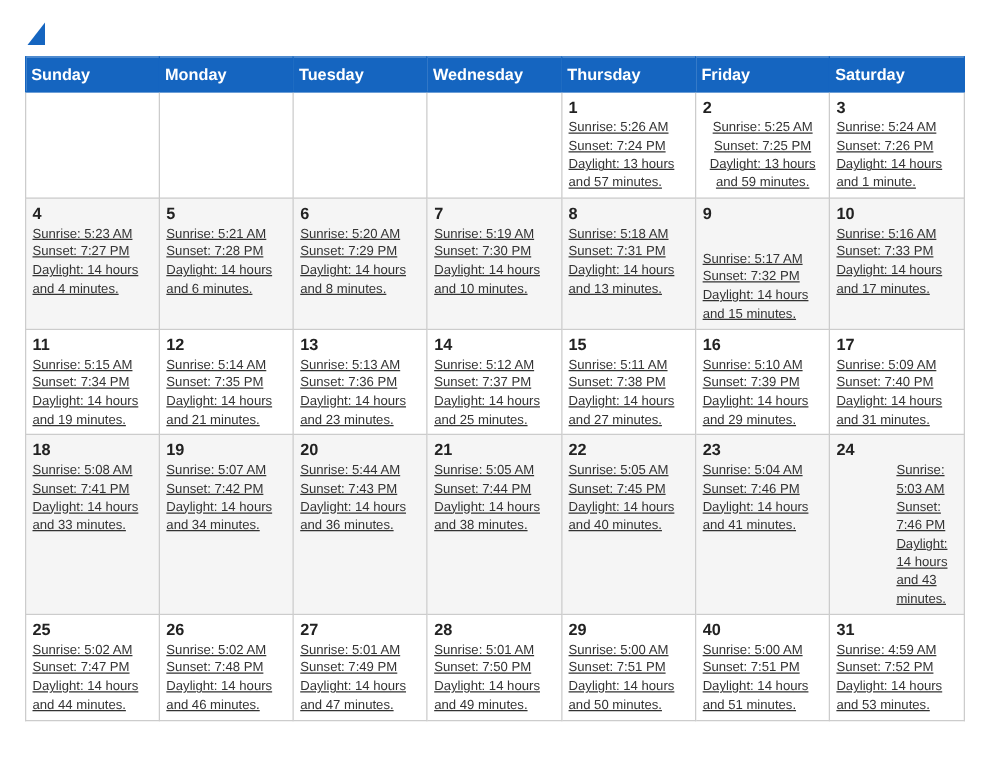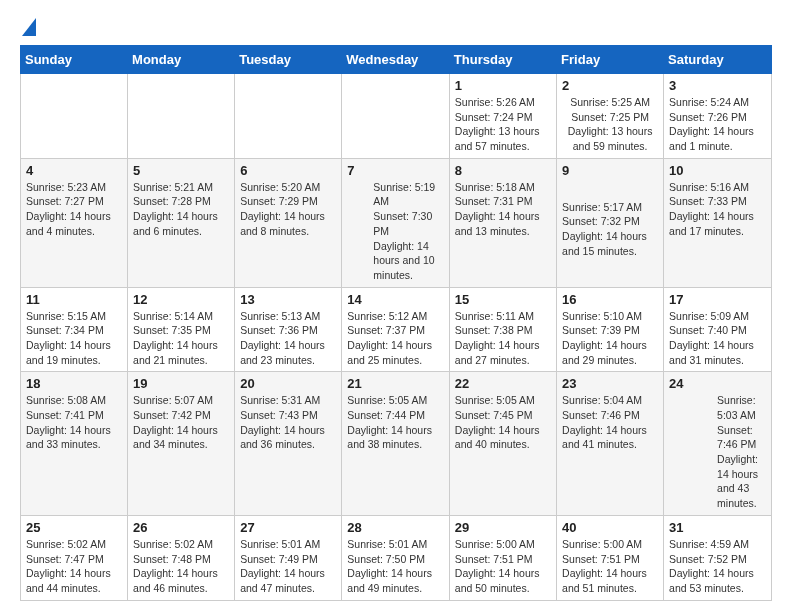--- a/index.html
+++ b/index.html
@@ -88,20 +88,21 @@
     .day-num {
       font-size: 13px;
       font-weight: bold;
       color: #222;
       margin-bottom: 2px;
     }
     .day-info {
       font-size: 10.5px;
       color: #333;
       line-height: 1.4;
+      text-decoration: underline;
     }
     .empty-cell {
       background: #fff;
     }
   </style>
 </head>
 <body>
 
 <div class="page">
   <div class="header">
@@ -171,21 +172,21 @@
 Daylight: 14 hours and 6 minutes.</div>
           </td>
           <td>
             <div class="day-num">6</div>
             <div class="day-info" style="white-space: pre-line;">Sunrise: 5:20 AM
 Sunset: 7:29 PM
 Daylight: 14 hours and 8 minutes.</div>
           </td>
           <td>
             <div class="day-num">7</div>
-            <div class="day-info" style="white-space: pre-line; margin-left: 26px;">Sunrise: 5:19 AM
+            <div class="day-info" style="white-space: pre-line;">Sunrise: 5:19 AM
 Sunset: 7:30 PM
 Daylight: 14 hours and 10 minutes.</div>
           </td>
           <td>
             <div class="day-num">8</div>
             <div class="day-info" style="white-space: pre-line;">Sunrise: 5:18 AM
 Sunset: 7:31 PM
 Daylight: 14 hours and 13 minutes.</div>
           </td>
           <td>
@@ -253,21 +254,21 @@
 Daylight: 14 hours and 33 minutes.</div>
           </td>
           <td>
             <div class="day-num">19</div>
             <div class="day-info" style="white-space: pre-line;">Sunrise: 5:07 AM
 Sunset: 7:42 PM
 Daylight: 14 hours and 34 minutes.</div>
           </td>
           <td>
             <div class="day-num">20</div>
-            <div class="day-info" style="white-space: pre-line;">Sunrise: 5:31 AM
+            <div class="day-info" style="white-space: pre-line;">Sunrise: 5:44 AM
 Sunset: 7:43 PM
 Daylight: 14 hours and 36 minutes.</div>
           </td>
           <td>
             <div class="day-num">21</div>
             <div class="day-info" style="white-space: pre-line;">Sunrise: 5:05 AM
 Sunset: 7:44 PM
 Daylight: 14 hours and 38 minutes.</div>
           </td>
           <td>

